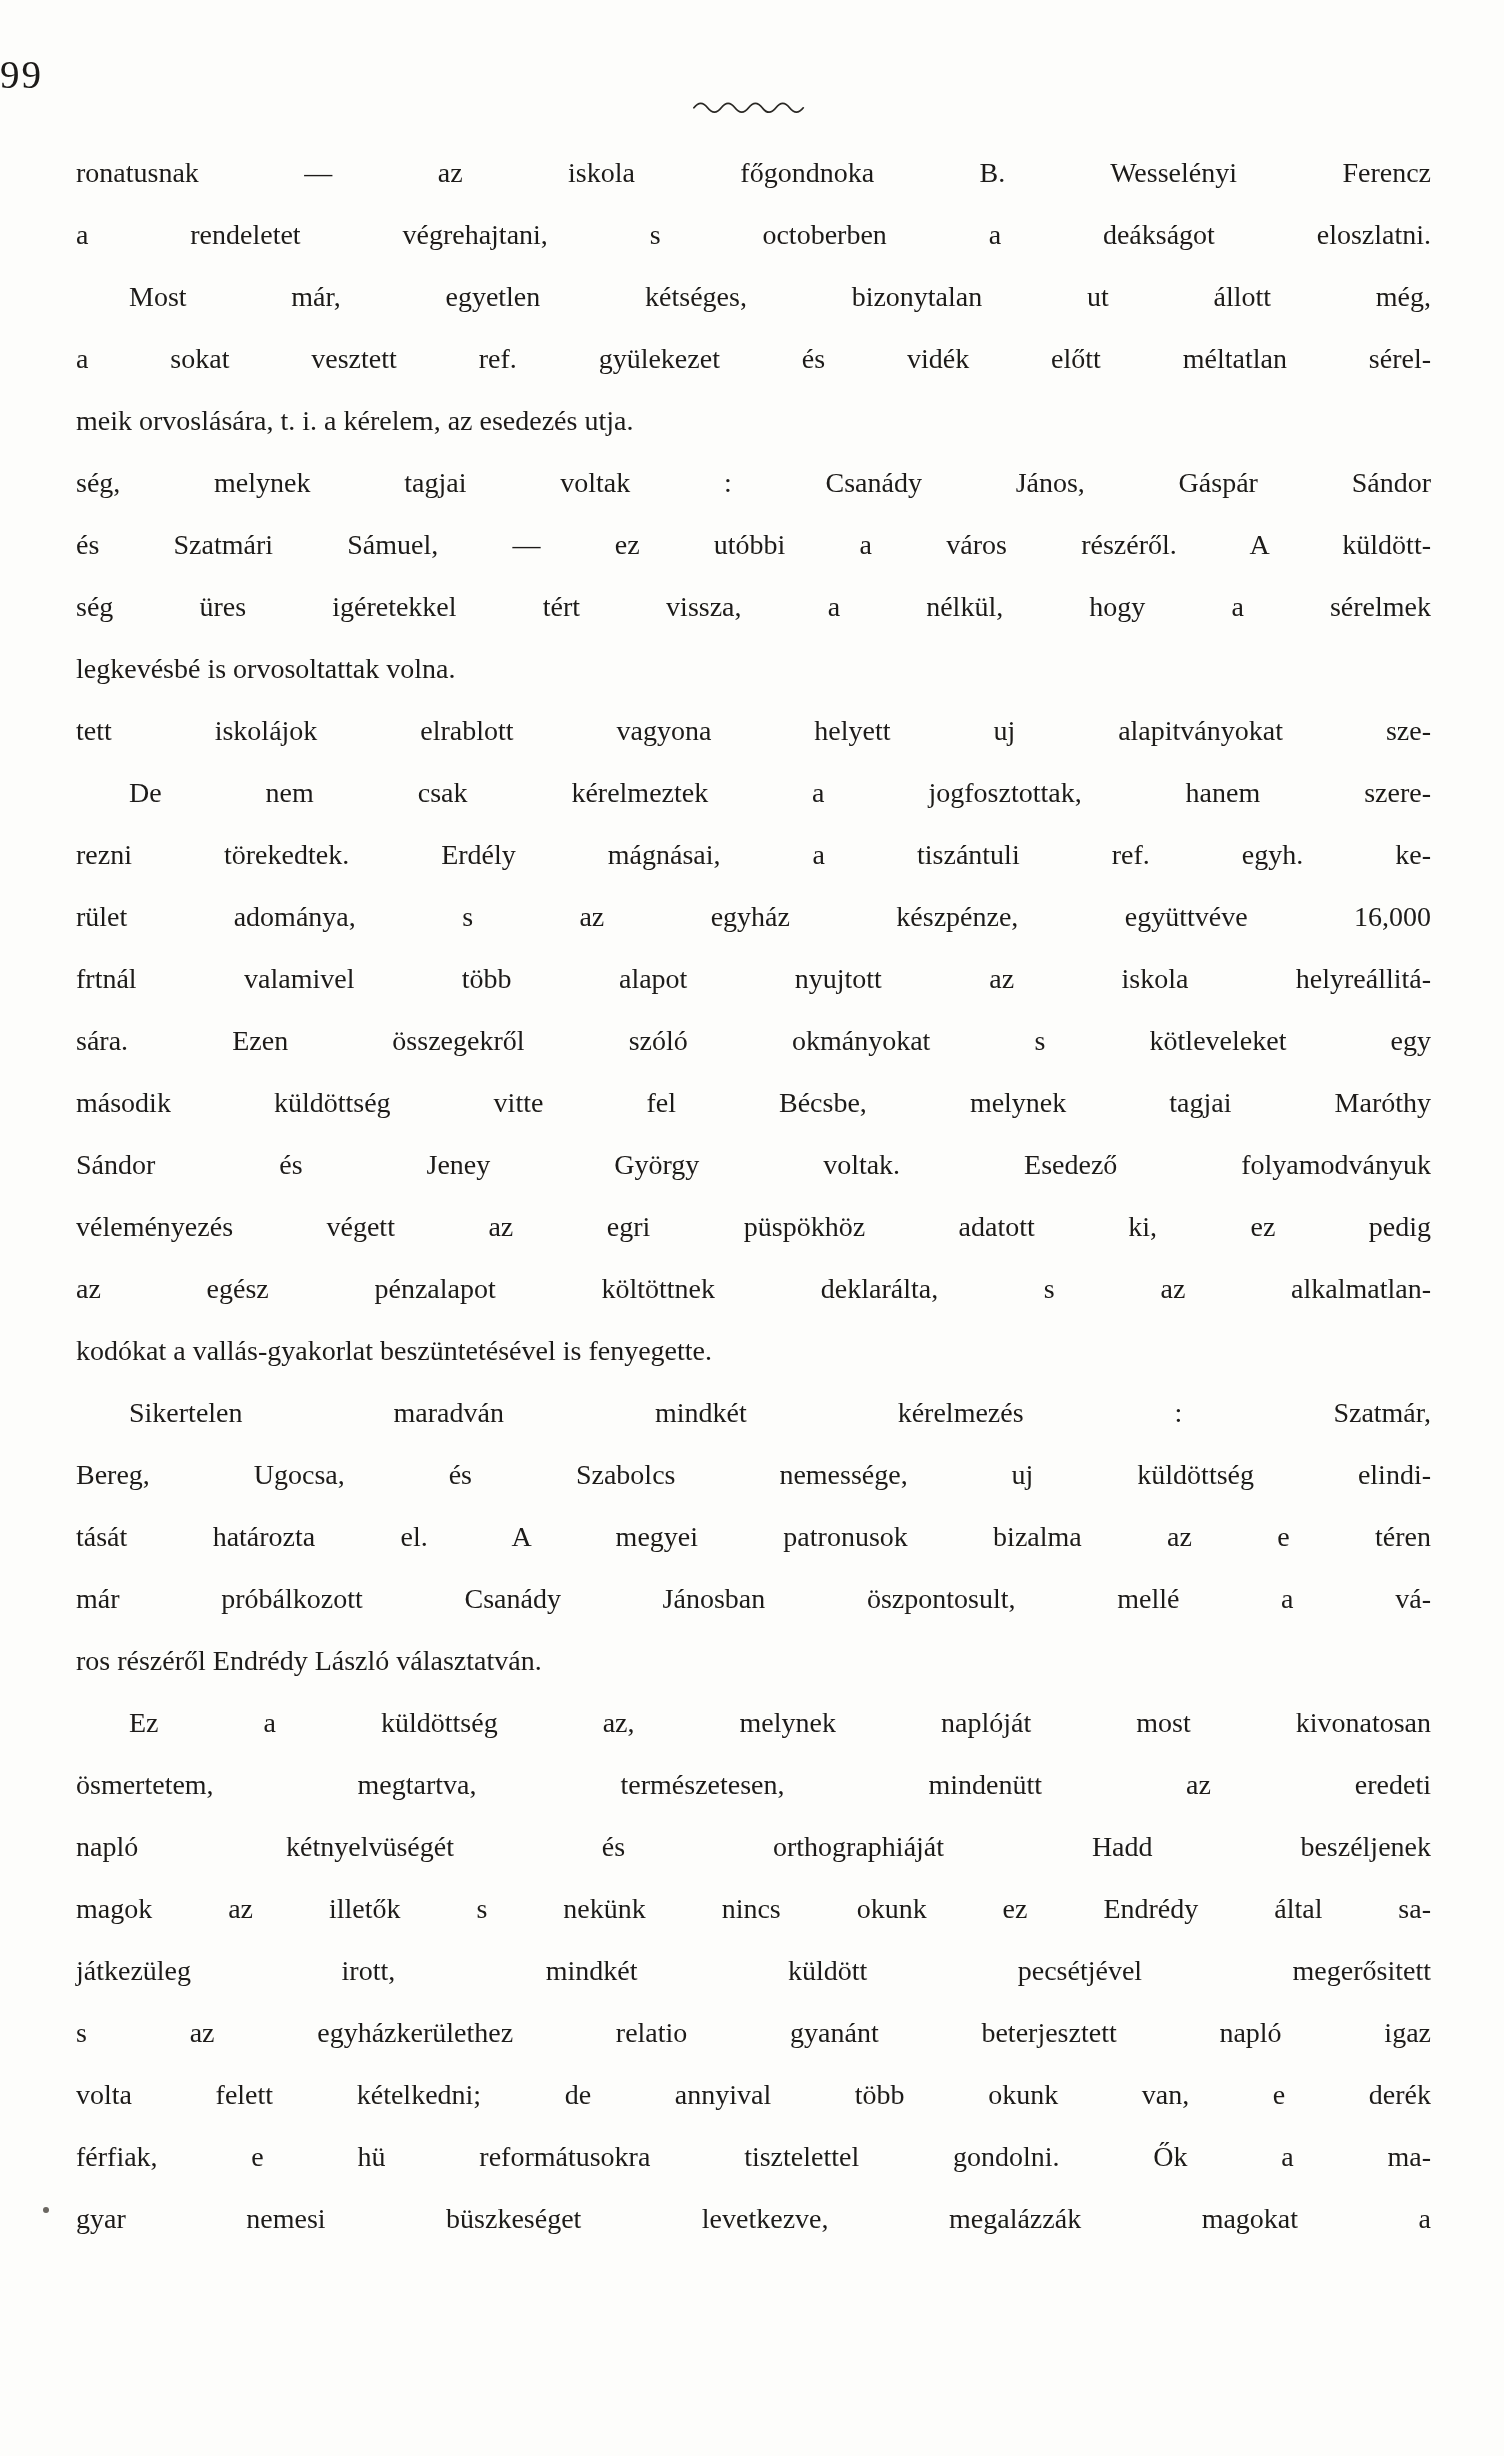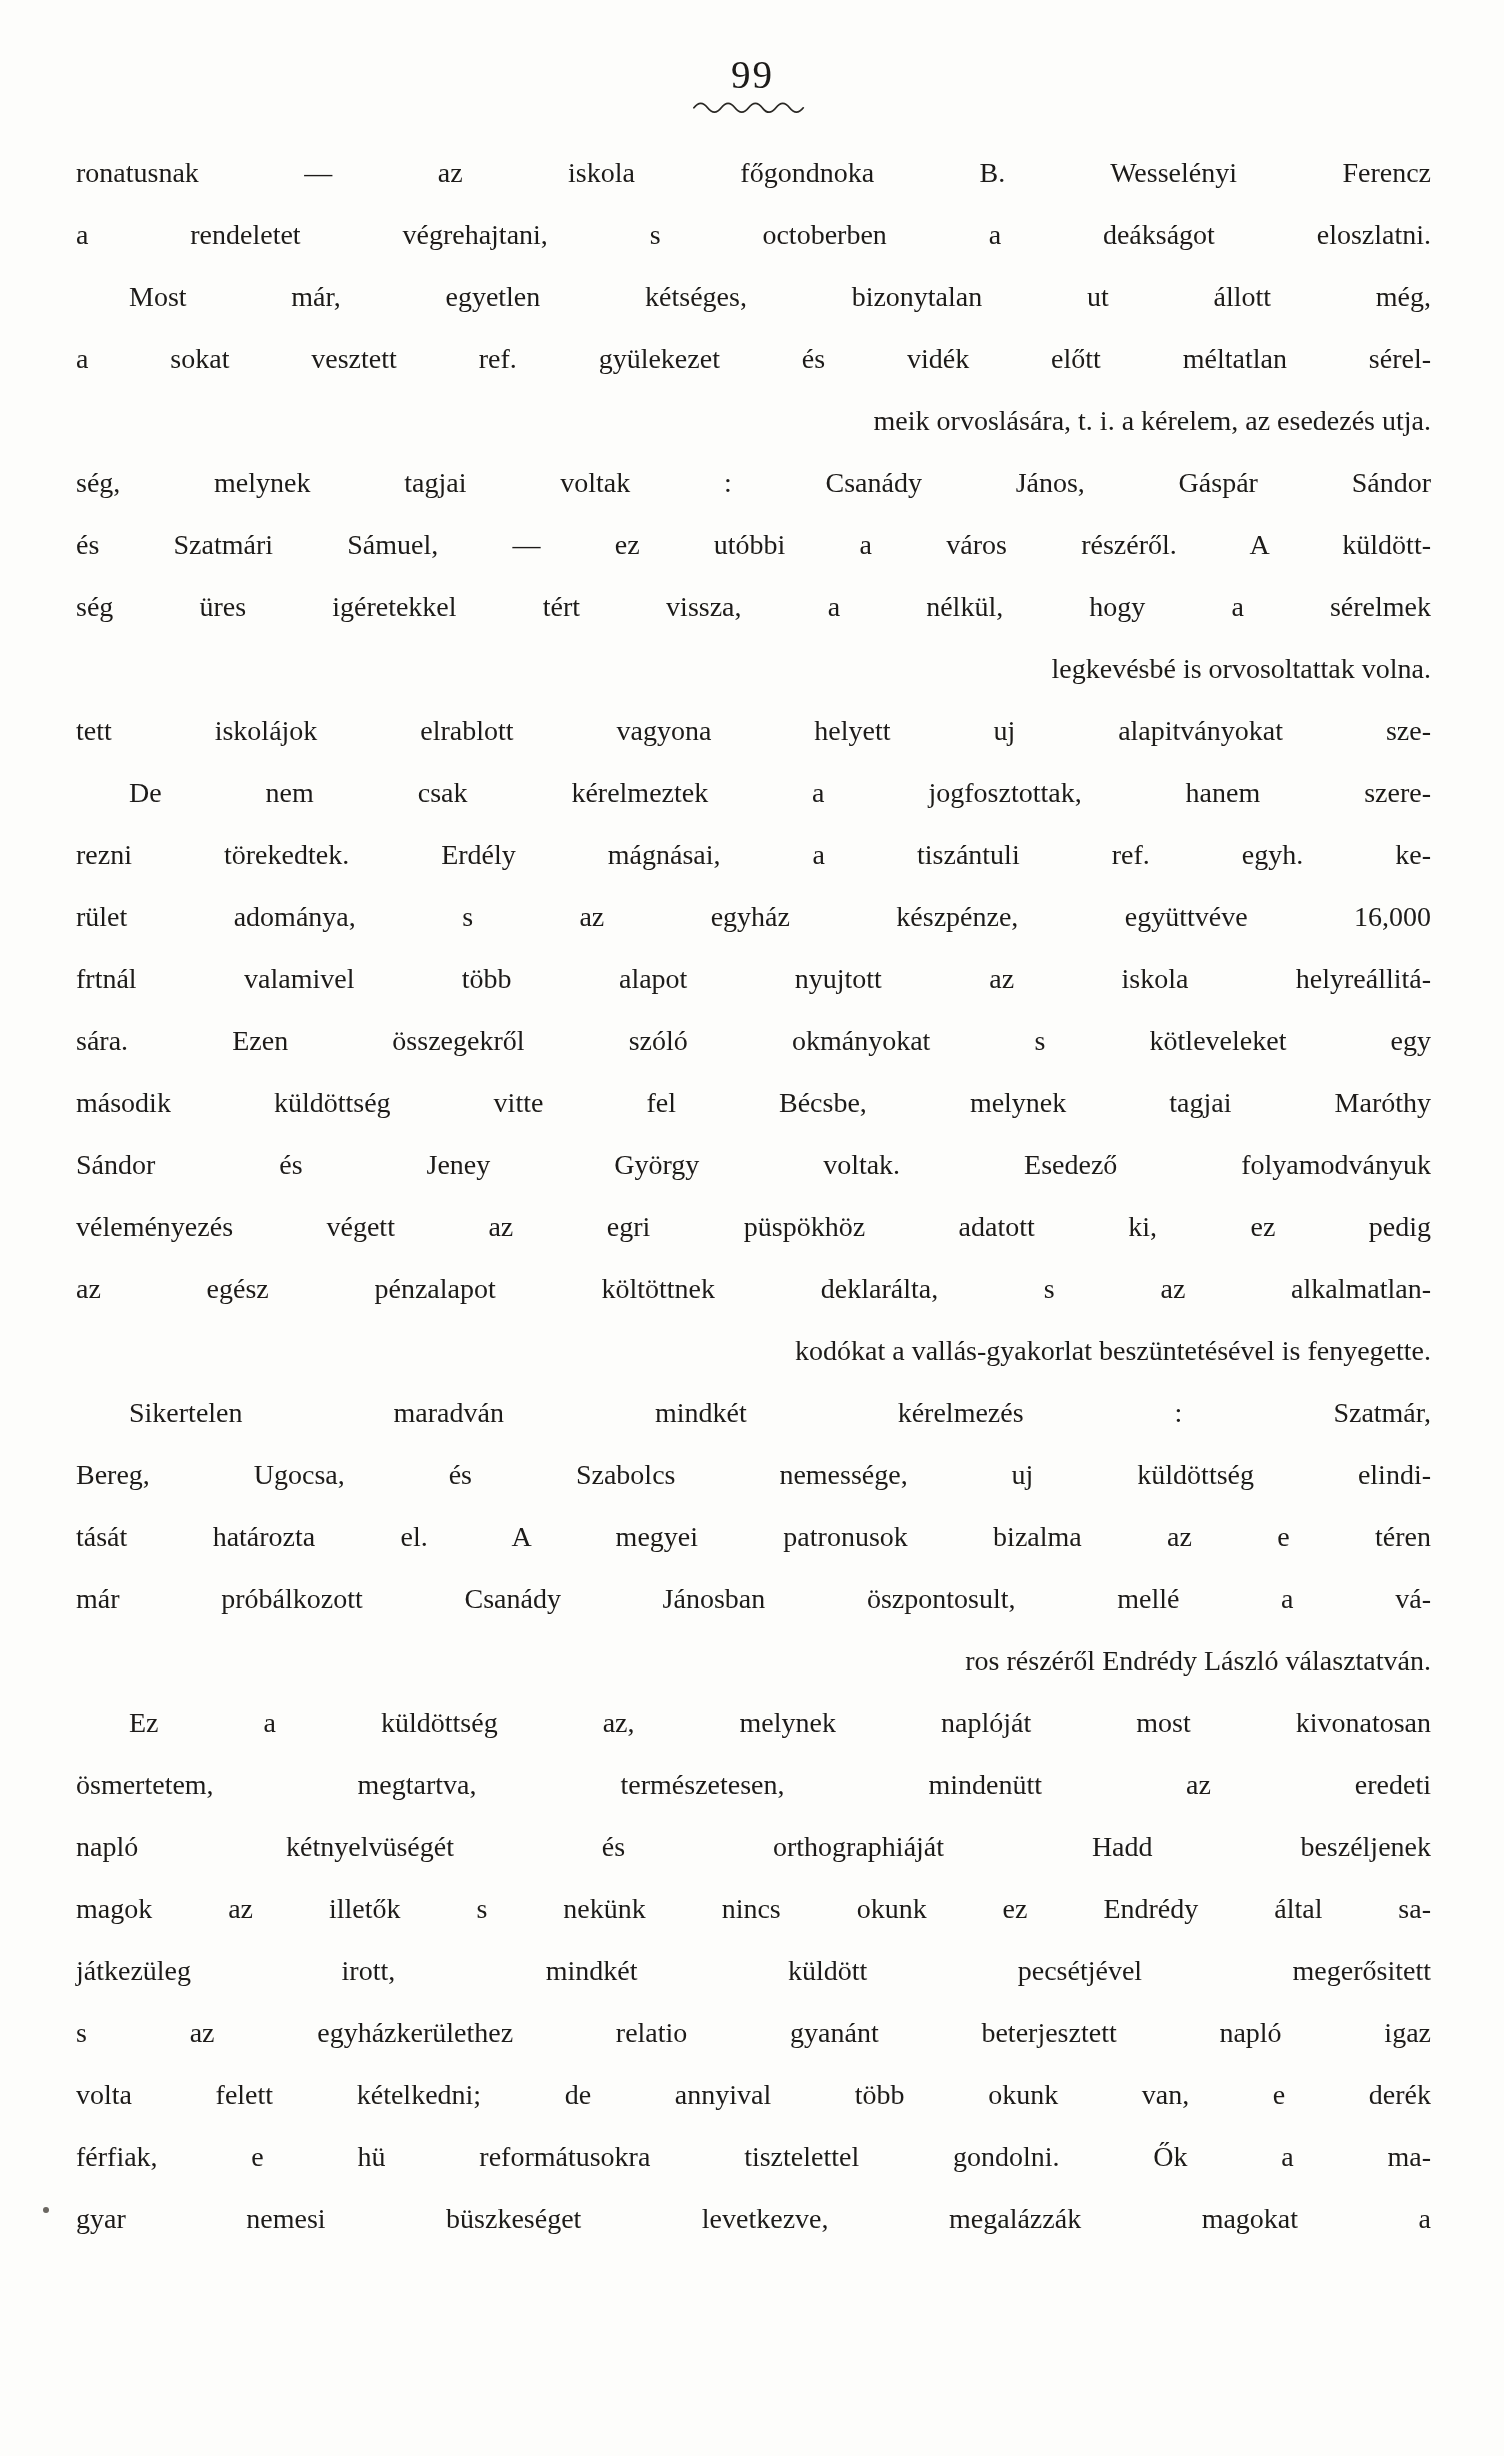--- a/index.html
+++ b/index.html
@@ -16,21 +16,20 @@
     width: 1505px;
     height: 2456px;
     box-sizing: border-box;
     background: #fdfdfb;
     color: #1d1b19;
     font-family: "Liberation Serif", "DejaVu Serif", serif;
     overflow: hidden;
   }
   .page-header {
     padding-top: 53px;
-    text-align: center;
   }
   .page-number {
     font-size: 39px;
     line-height: 43px;
     letter-spacing: 2px;
     color: #1d1b19;
   }
   .squiggle {
     display: block;
     margin: 2.9px auto 0 auto;
@@ -38,21 +37,21 @@
   .text-block {
     margin: 27.4px 74px 0 76px;
     width: 1355px;
     font-size: 28px;
     line-height: 62px;
   }
   .paragraph {
     margin: 0;
   }
   .line {
-    text-align: right;
+    text-align: left;
     white-space: normal;
   }
   .line.just {
     text-align: justify;
     text-align-last: justify;
   }
   .line.indent {
     text-indent: 53px;
   }
   .ink-speck {

